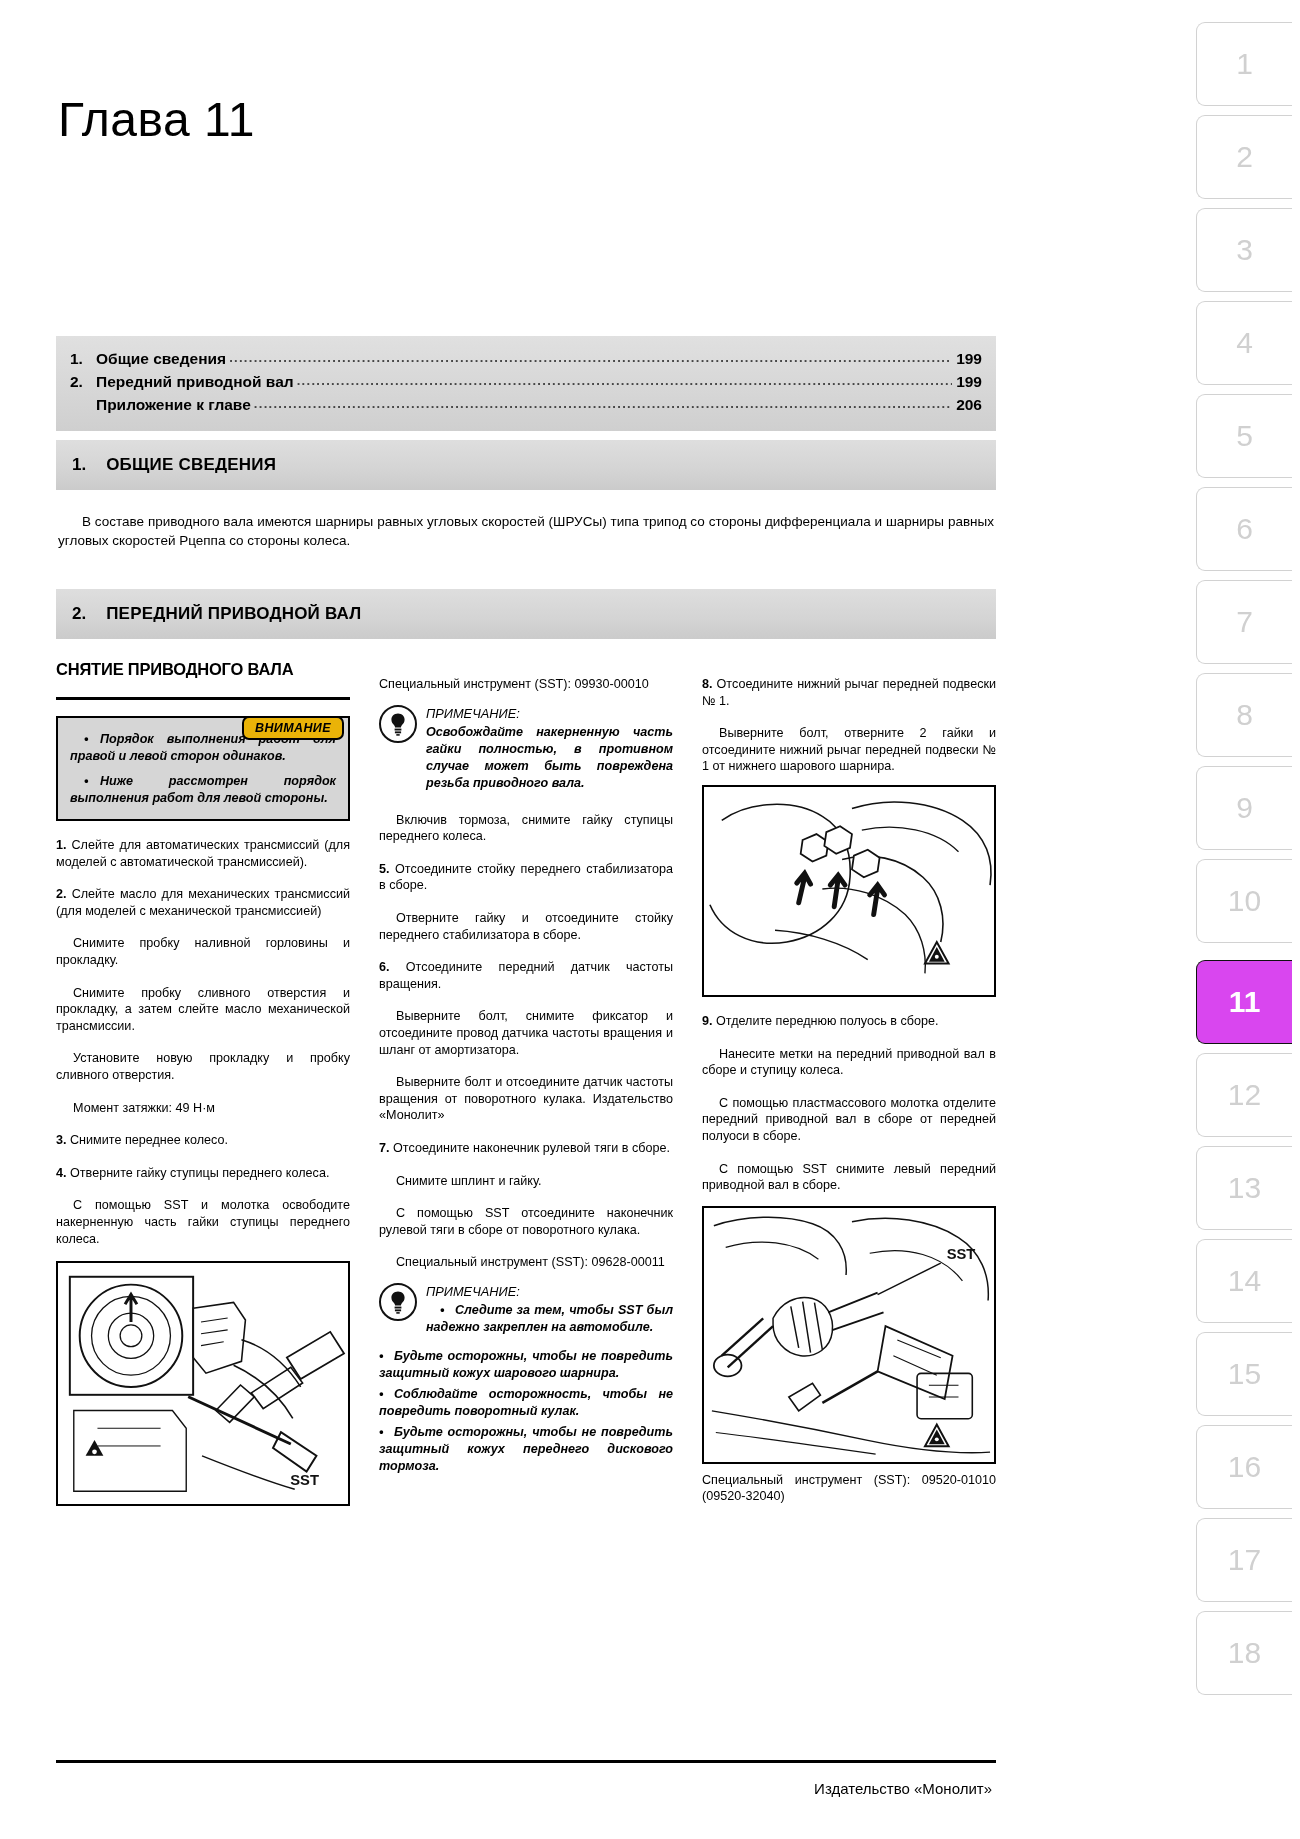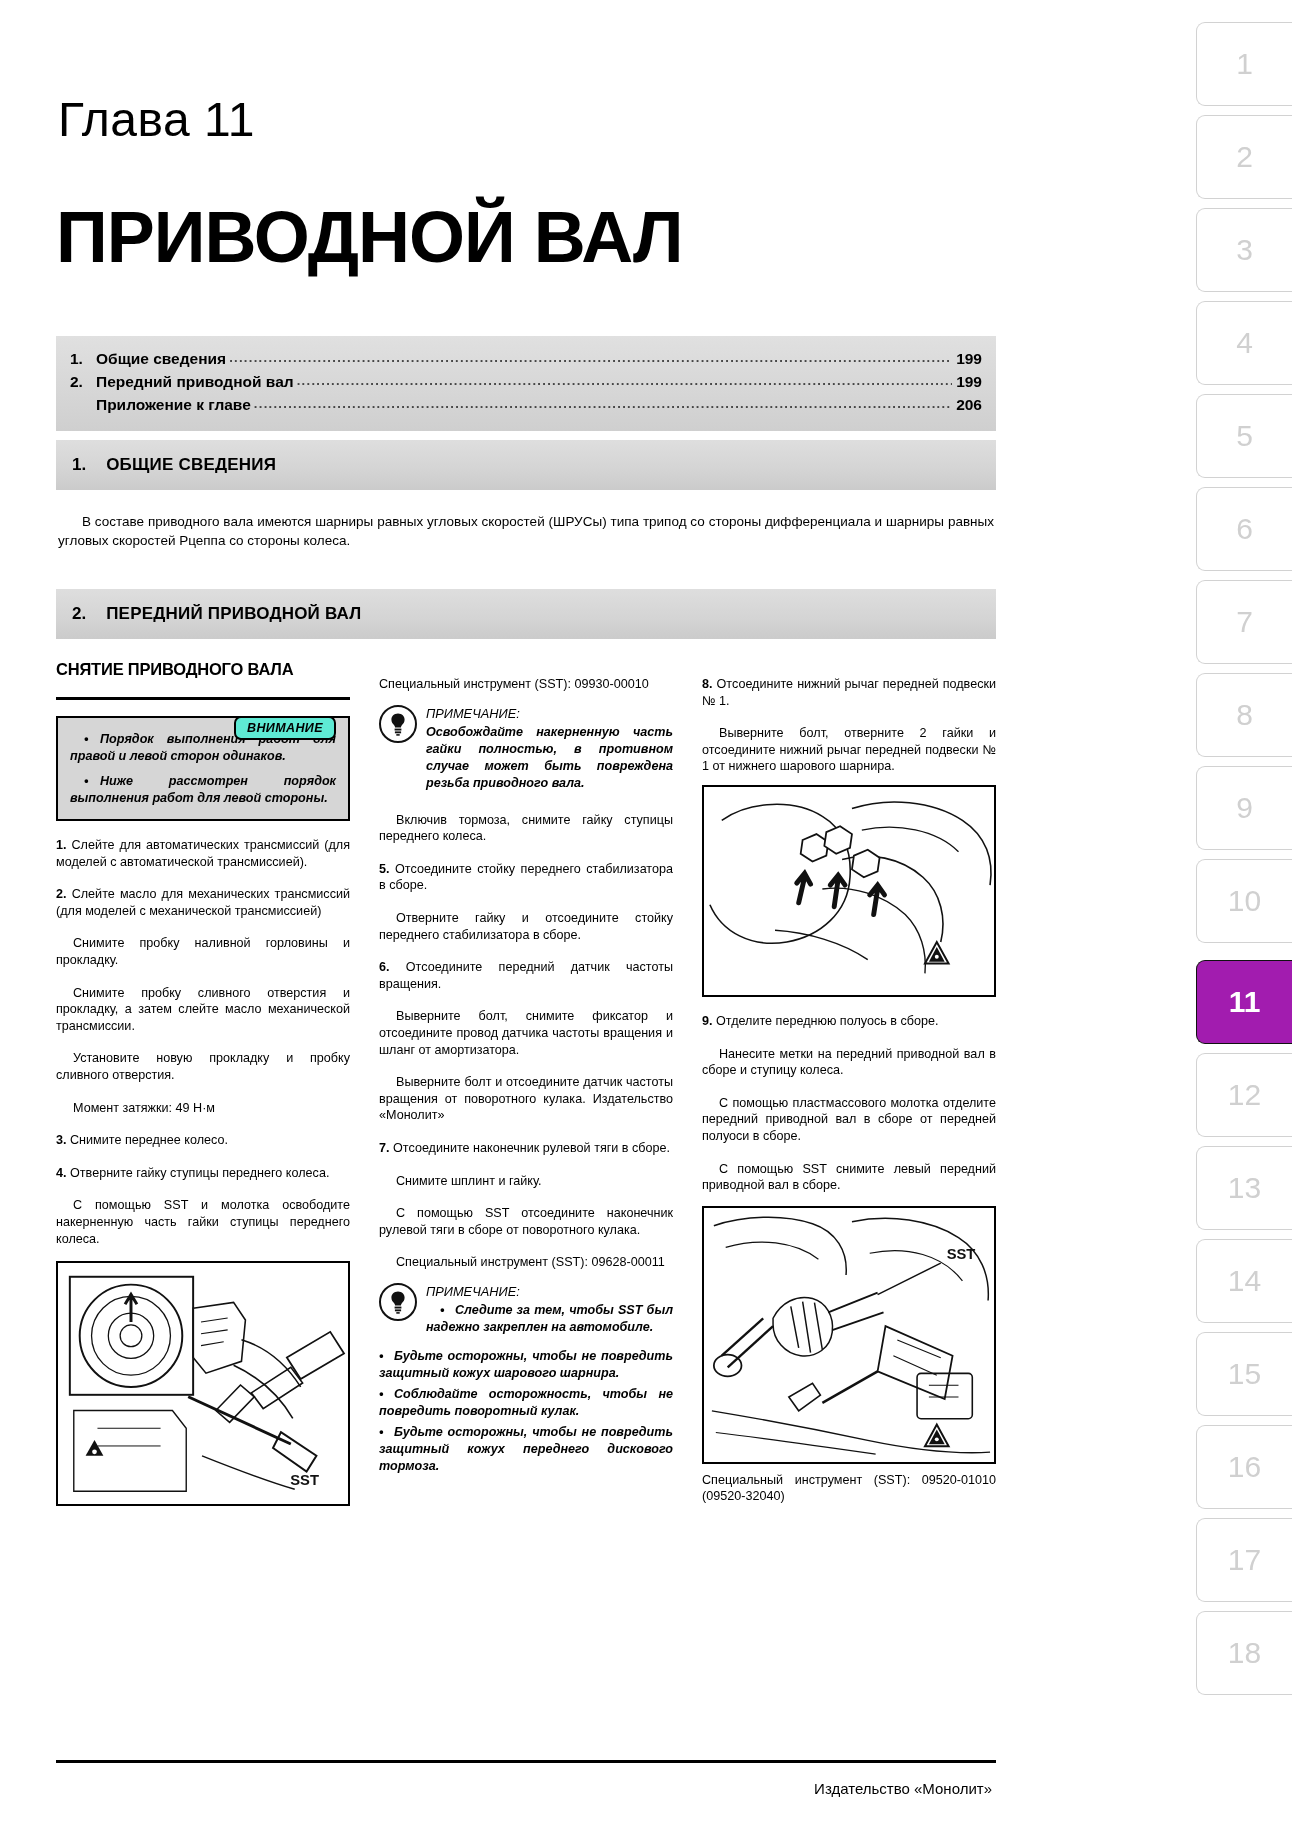--- a/index.html
+++ b/index.html
@@ -21,21 +21,21 @@
     width:96px; height:84px; margin:0 0 9px 14px;
     border:1px solid #d2d2d2;
     border-right:none;
     border-radius:9px 0 0 9px;
     background:#fff;
     display:flex; align-items:center; justify-content:center;
     font-size:30px; color:#d0d0d0; font-weight:400;
     font-family:"Liberation Sans", sans-serif;
   }
   .tab.active {
-    background:#a21caf; color:#fff; border-color:#111; font-weight:700;margin-top:17px;
+    background:#d946ef; color:#fff; border-color:#111; font-weight:700;margin-top:17px;
   }
   
   #page {
     position:absolute; left:0; top:0; width:1012px; height:1839px;
     padding:0 0 0 0;
   }
   #chapter-label {
     position:absolute; left:58px; top:92px;
     font-size:48px; font-weight:400; letter-spacing:.5px;
   }
@@ -92,22 +92,22 @@
   }
   p.body {
     font-size:12.6px; line-height:16.6px; text-align:justify; margin:16px 0 1px 0;
     hyphens:auto;
   }
   p.body .ind { display:inline-block; width:17px; }
   p.body b { font-weight:700; }
   
   .attention-wrap { position:relative; margin:6px 0 16px 0; }
   .attention-tag {
-    position:absolute; right:14px; top:0; z-index:3;
-    border:2px solid #000; border-radius:7px; background:#5eead4;
+    position:absolute; right:6px; top:0; z-index:3;
+    border:2px solid #000; border-radius:7px; background:#eab308;
     padding:3px 11px 3px 11px;
     font-size:12.5px; font-style:italic; font-weight:700; letter-spacing:.4px;
   }
   .attention-box {
     margin-top:12px;
     border:2px solid #000;
     background:#d6d6d6;
     padding:13px 12px 12px 12px;
   }
   .attention-box p {
@@ -154,21 +154,20 @@
     position:absolute; right:20px; top:1780px;
     font-size:15px; font-weight:400;
   }
 </style>
 </head>
 <body>
 
 <div id="page">
 
   <div id="chapter-label">Глава 11</div>
-  <div id="chapter-title">ПРИВОДНОЙ ВАЛ</div>
 
   <div id="toc">
     <div class="toc-row">
       <span class="toc-num">1.</span>
       <span class="toc-label">Общие сведения</span>
       <span class="toc-dots">........................................................................................................................................................................................................</span>
       <span class="toc-page">199</span>
     </div>
     <div class="toc-row">
       <span class="toc-num">2.</span>

